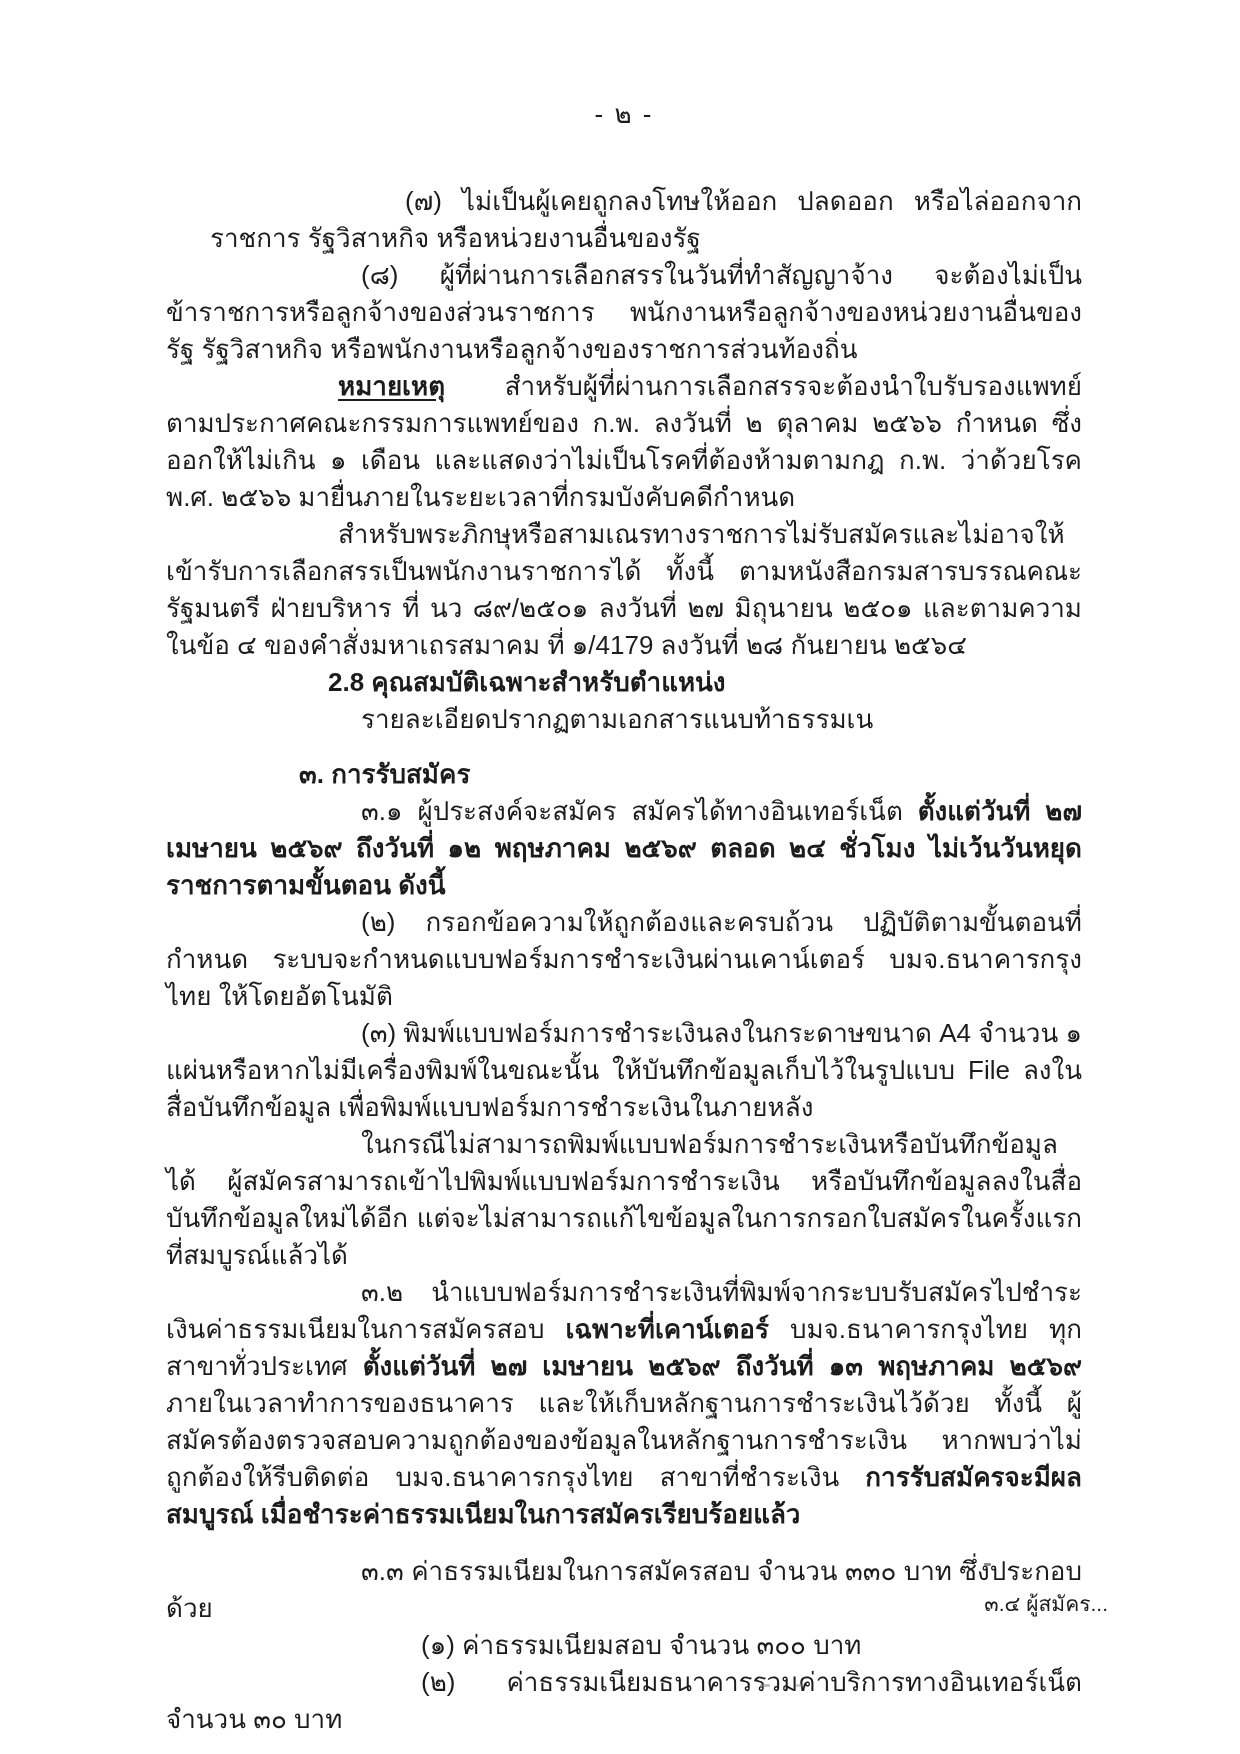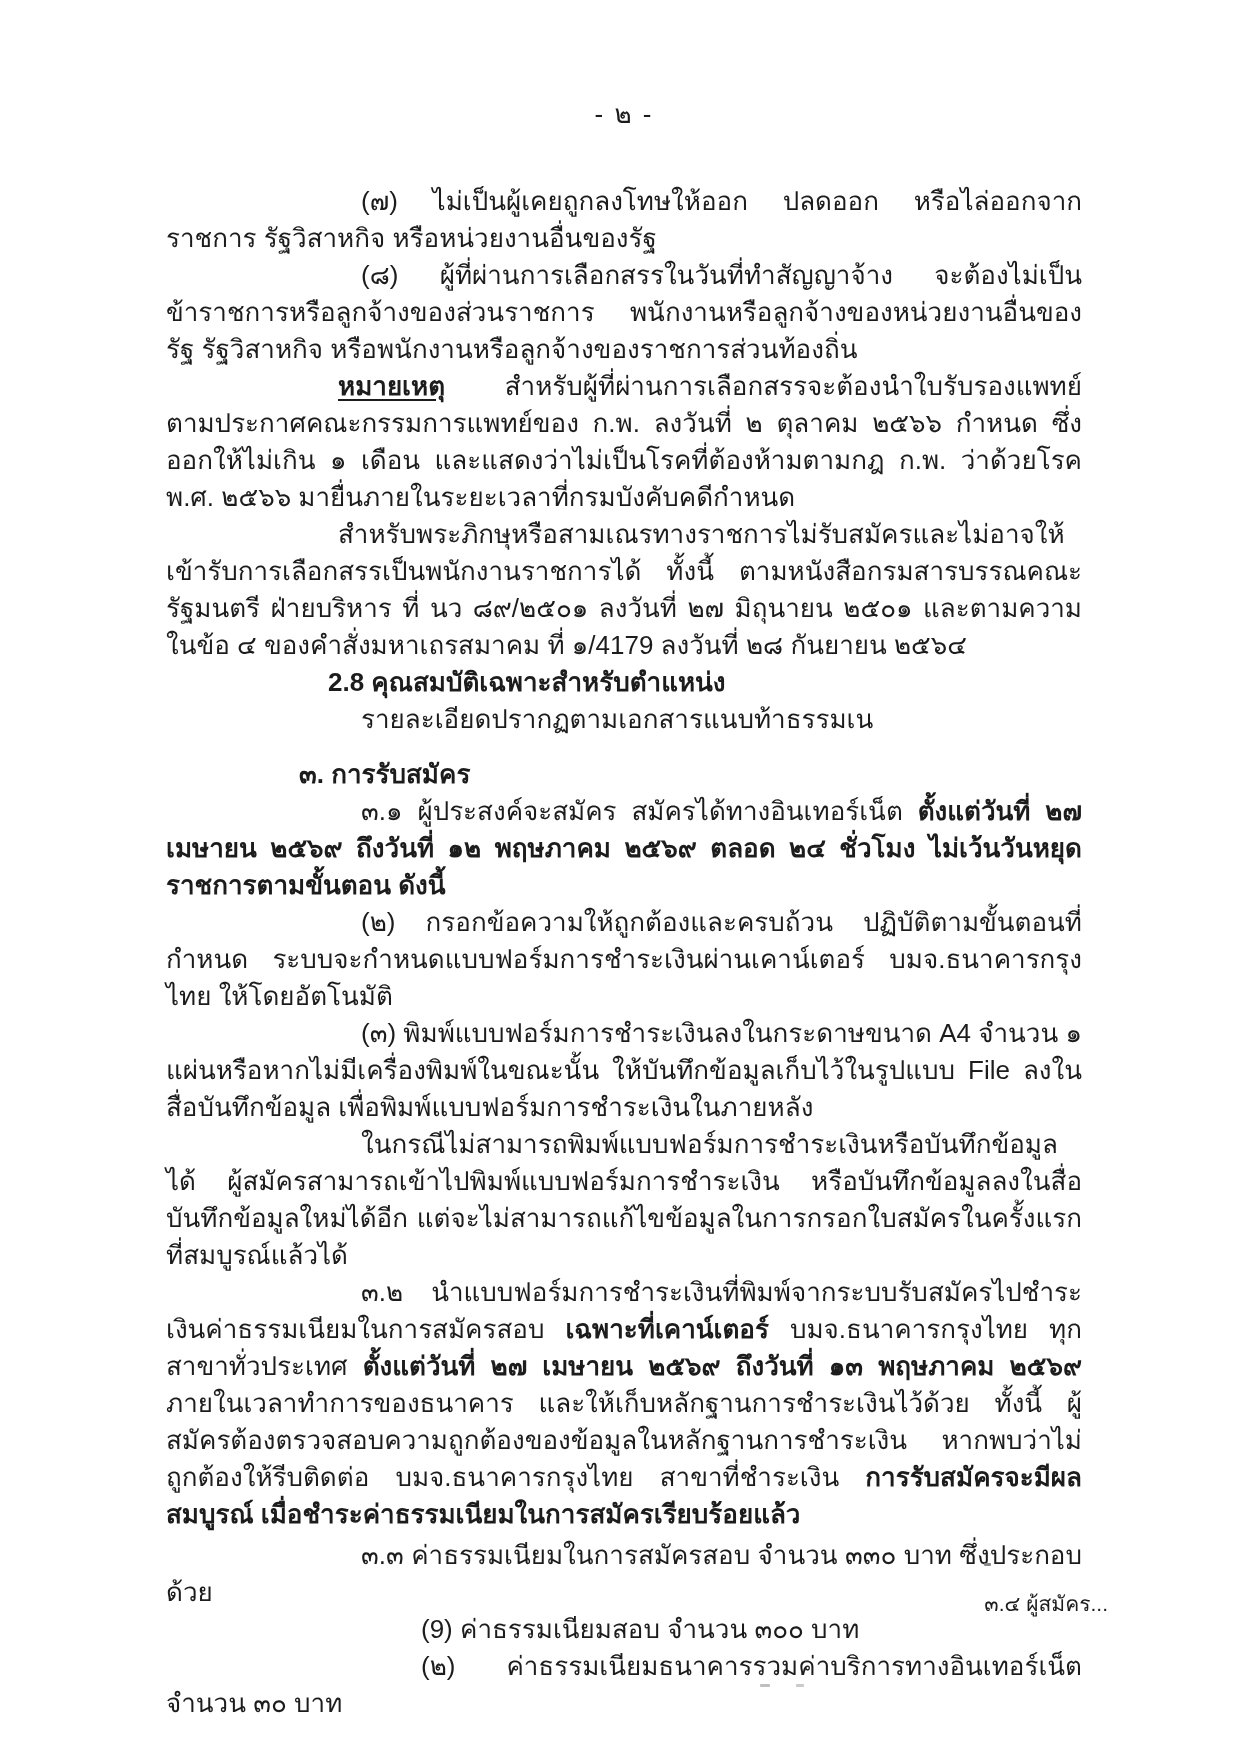--- a/index.html
+++ b/index.html
@@ -46,33 +46,33 @@
   .speck2 { left: 760px; top: 1684px; width: 10px; height: 3px; opacity: .55; }
   .speck3 { left: 796px; top: 1684px; width: 8px; height: 3px; opacity: .45; }
 </style>
 </head>
 <body>
 
 <div class="page">
   <div class="content">
     <p class="pageno">- ๒ -</p>
 
-  <p class="para" style="text-indent: 195px;"><span>(๗) ไม่เป็นผู้เคยถูกลงโทษให้ออก ปลดออก หรือไล่ออกจากราชการ รัฐวิสาหกิจ หรือหน่วยงานอื่นของรัฐ</span></p>
+  <p class="para" style="text-indent: 195px; margin-left: 44px;"><span>(๗) ไม่เป็นผู้เคยถูกลงโทษให้ออก ปลดออก หรือไล่ออกจากราชการ รัฐวิสาหกิจ หรือหน่วยงานอื่นของรัฐ</span></p>
       <p class="para" style="text-indent: 195px;"><span>(๘) ผู้ที่ผ่านการเลือกสรรในวันที่ทำสัญญาจ้าง จะต้องไม่เป็นข้าราชการหรือลูกจ้างของส่วนราชการ พนักงานหรือลูกจ้างของหน่วยงานอื่นของรัฐ รัฐวิสาหกิจ หรือพนักงานหรือลูกจ้างของราชการส่วนท้องถิ่น</span></p>
       <p class="para" style="text-indent: 172px;"><span class="b u">หมายเหตุ</span><span> สำหรับผู้ที่ผ่านการเลือกสรรจะต้องนำใบรับรองแพทย์ ตามประกาศคณะกรรมการแพทย์ของ ก.พ. ลงวันที่ ๒ ตุลาคม ๒๕๖๖ กำหนด ซึ่งออกให้ไม่เกิน ๑ เดือน และแสดงว่าไม่เป็นโรคที่ต้องห้ามตามกฎ ก.พ. ว่าด้วยโรค พ.ศ. ๒๕๖๖ มายื่นภายในระยะเวลาที่กรมบังคับคดีกำหนด</span></p>
       <p class="para" style="text-indent: 172px;"><span>สำหรับพระภิกษุหรือสามเณรทางราชการไม่รับสมัครและไม่อาจให้เข้ารับการเลือกสรรเป็นพนักงานราชการได้ ทั้งนี้ ตามหนังสือกรมสารบรรณคณะรัฐมนตรี ฝ่ายบริหาร ที่ นว ๘๙/๒๕๐๑ ลงวันที่ ๒๗ มิถุนายน ๒๕๐๑ และตามความในข้อ ๔ ของคำสั่งมหาเถรสมาคม ที่ ๑/4179 ลงวันที่ ๒๘ กันยายน ๒๕๖๔</span></p>
       <p class="para" style="text-indent: 162px;"><span class="b">2.8 คุณสมบัติเฉพาะสำหรับตำแหน่ง</span></p>
       <p class="para" style="text-indent: 195px;"><span>รายละเอียดปรากฏตามเอกสารแนบท้าธรรมเน</span></p>
       <p class="para" style="text-indent: 133px; margin-top: 18px;"><span class="b">๓. การรับสมัคร</span></p>
       <p class="para" style="text-indent: 195px;"><span>๓.๑ ผู้ประสงค์จะสมัคร สมัครได้ทางอินเทอร์เน็ต </span><span class="b">ตั้งแต่วันที่ ๒๗ เมษายน ๒๕๖๙ ถึงวันที่ ๑๒ พฤษภาคม ๒๕๖๙ ตลอด ๒๔ ชั่วโมง ไม่เว้นวันหยุดราชการตามขั้นตอน ดังนี้</span></p>
       <p class="para" style="text-indent: 195px;"><span>(๒) กรอกข้อความให้ถูกต้องและครบถ้วน ปฏิบัติตามขั้นตอนที่กำหนด ระบบจะกำหนดแบบฟอร์มการชำระเงินผ่านเคาน์เตอร์ บมจ.ธนาคารกรุงไทย ให้โดยอัตโนมัติ</span></p>
       <p class="para" style="text-indent: 195px;"><span>(๓) พิมพ์แบบฟอร์มการชำระเงินลงในกระดาษขนาด A4 จำนวน ๑ แผ่นหรือหากไม่มีเครื่องพิมพ์ในขณะนั้น ให้บันทึกข้อมูลเก็บไว้ในรูปแบบ File ลงในสื่อบันทึกข้อมูล เพื่อพิมพ์แบบฟอร์มการชำระเงินในภายหลัง</span></p>
       <p class="para" style="text-indent: 195px;"><span>ในกรณีไม่สามารถพิมพ์แบบฟอร์มการชำระเงินหรือบันทึกข้อมูลได้ ผู้สมัครสามารถเข้าไปพิมพ์แบบฟอร์มการชำระเงิน หรือบันทึกข้อมูลลงในสื่อบันทึกข้อมูลใหม่ได้อีก แต่จะไม่สามารถแก้ไขข้อมูลในการกรอกใบสมัครในครั้งแรกที่สมบูรณ์แล้วได้</span></p>
       <p class="para" style="text-indent: 195px;"><span>๓.๒ นำแบบฟอร์มการชำระเงินที่พิมพ์จากระบบรับสมัครไปชำระเงินค่าธรรมเนียมในการสมัครสอบ </span><span class="b">เฉพาะที่เคาน์เตอร์</span><span> บมจ.ธนาคารกรุงไทย ทุกสาขาทั่วประเทศ </span><span class="b">ตั้งแต่วันที่ ๒๗ เมษายน ๒๕๖๙ ถึงวันที่ ๑๓ พฤษภาคม ๒๕๖๙</span><span> ภายในเวลาทำการของธนาคาร และให้เก็บหลักฐานการชำระเงินไว้ด้วย ทั้งนี้ ผู้สมัครต้องตรวจสอบความถูกต้องของข้อมูลในหลักฐานการชำระเงิน หากพบว่าไม่ถูกต้องให้รีบติดต่อ บมจ.ธนาคารกรุงไทย สาขาที่ชำระเงิน </span><span class="b">การรับสมัครจะมีผลสมบูรณ์ เมื่อชำระค่าธรรมเนียมในการสมัครเรียบร้อยแล้ว</span></p>
-      <p class="para" style="text-indent: 195px; margin-top: 4px;"><span>๓.๓ ค่าธรรมเนียมในการสมัครสอบ จำนวน ๓๓๐ บาท ซึ่งประกอบด้วย</span></p>
-      <p class="para" style="text-indent: 255px;"><span>(9) ค่าธรรมเนียมสอบ จำนวน ๓๐๐ บาท</span></p>
+      <p class="para" style="text-indent: 195px; margin-top: 20px;"><span>๓.๓ ค่าธรรมเนียมในการสมัครสอบ จำนวน ๓๓๐ บาท ซึ่งประกอบด้วย</span></p>
+      <p class="para" style="text-indent: 255px;"><span>(๑) ค่าธรรมเนียมสอบ จำนวน ๓๐๐ บาท</span></p>
       <p class="para" style="text-indent: 255px;"><span>(๒) ค่าธรรมเนียมธนาคารรวมค่าบริการทางอินเทอร์เน็ต จำนวน ๓๐ บาท</span></p>
     </div>
   <div class="footer-continuation">๓.๔ ผู้สมัคร...</div>
   <div class="speck speck1"></div>
   <div class="speck speck2"></div>
   <div class="speck speck3"></div>
 </div>
 
 </body></html>

